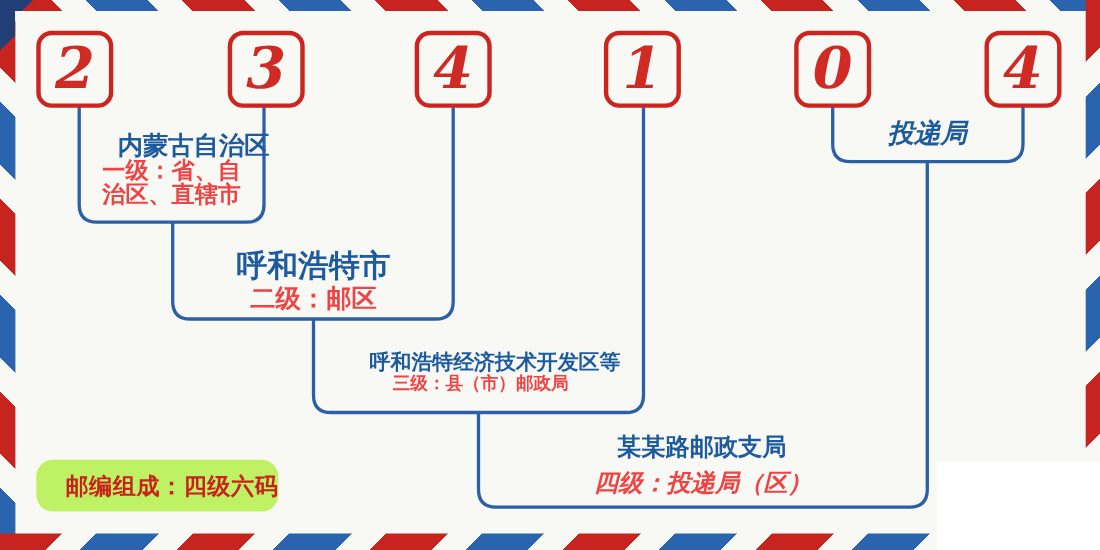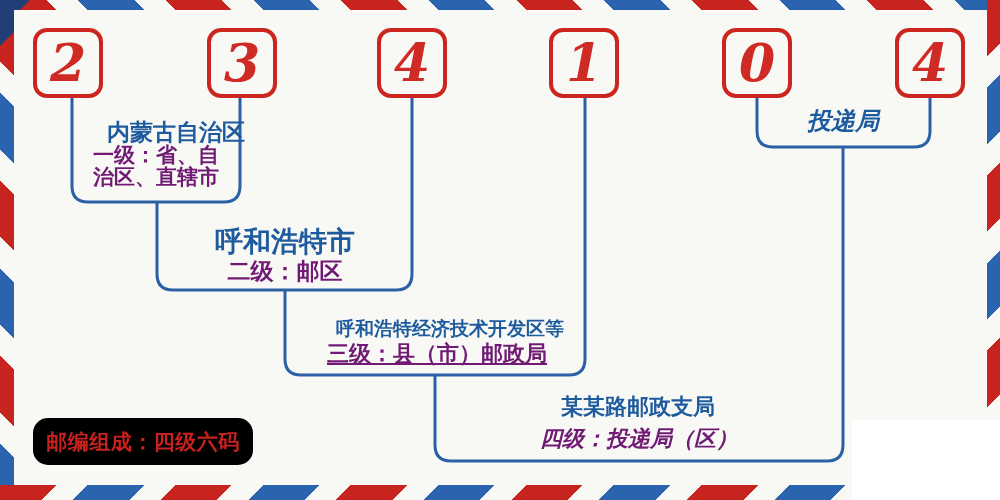--- a/index.html
+++ b/index.html
@@ -38,35 +38,35 @@
   }
   .digit{
     font-family:"DejaVu Serif","Liberation Serif",serif;
     font-style:italic;font-weight:bold;
     font-size:52px;line-height:1;color:#d02a25;
   }
   
   .lbl{position:absolute;z-index:6;transform:translateX(-50%);text-align:center;font-weight:bold;}
   .lbl.nw{white-space:nowrap;}
   .blue{color:#1e5b9e;}
-  .red{color:#701a75;}
+  .red{color:#ef4444;}
   .l1-title{left:156px;top:117px;font-size:23px;margin-left:20px;}
   .l1-desc{left:156px;top:144px;width:136px;font-size:21px;line-height:22px;}
   .l2-title{left:285px;top:223px;font-size:28px;}
   .l2-desc{left:285px;top:256px;font-size:23px;}
   .l3-title{left:436px;top:316px;font-size:19px;padding-left:28px;}
-  .l3-desc{left:437px;top:339px;font-size:22px;text-decoration:underline;}
+  .l3-desc{left:437px;top:339px;font-size:16px;}
   .l4-title{left:638px;top:392px;font-size:22px;}
   .l4-desc{left:639px;top:424px;font-size:22px;font-style:italic;}
   .l5-title{left:843px;top:105px;font-size:24px;font-style:italic;}
   
   .badge{
     position:absolute;left:33px;top:418px;width:220px;height:47px;z-index:6;
-    background:#000000;border-radius:15px;
-    display:flex;align-items:center;justify-content:center;
+    background:#bef264;border-radius:15px;
+    display:flex;align-items:center;justify-content:flex-end;
   }
   .badge span{font-weight:bold;font-size:21px;color:#c8211e;letter-spacing:0.5px;}
 </style>
 </head>
 <body>
 
 <div class="canvas">
 
   <div class="band band-top"></div>
   <div class="band band-left"></div>

